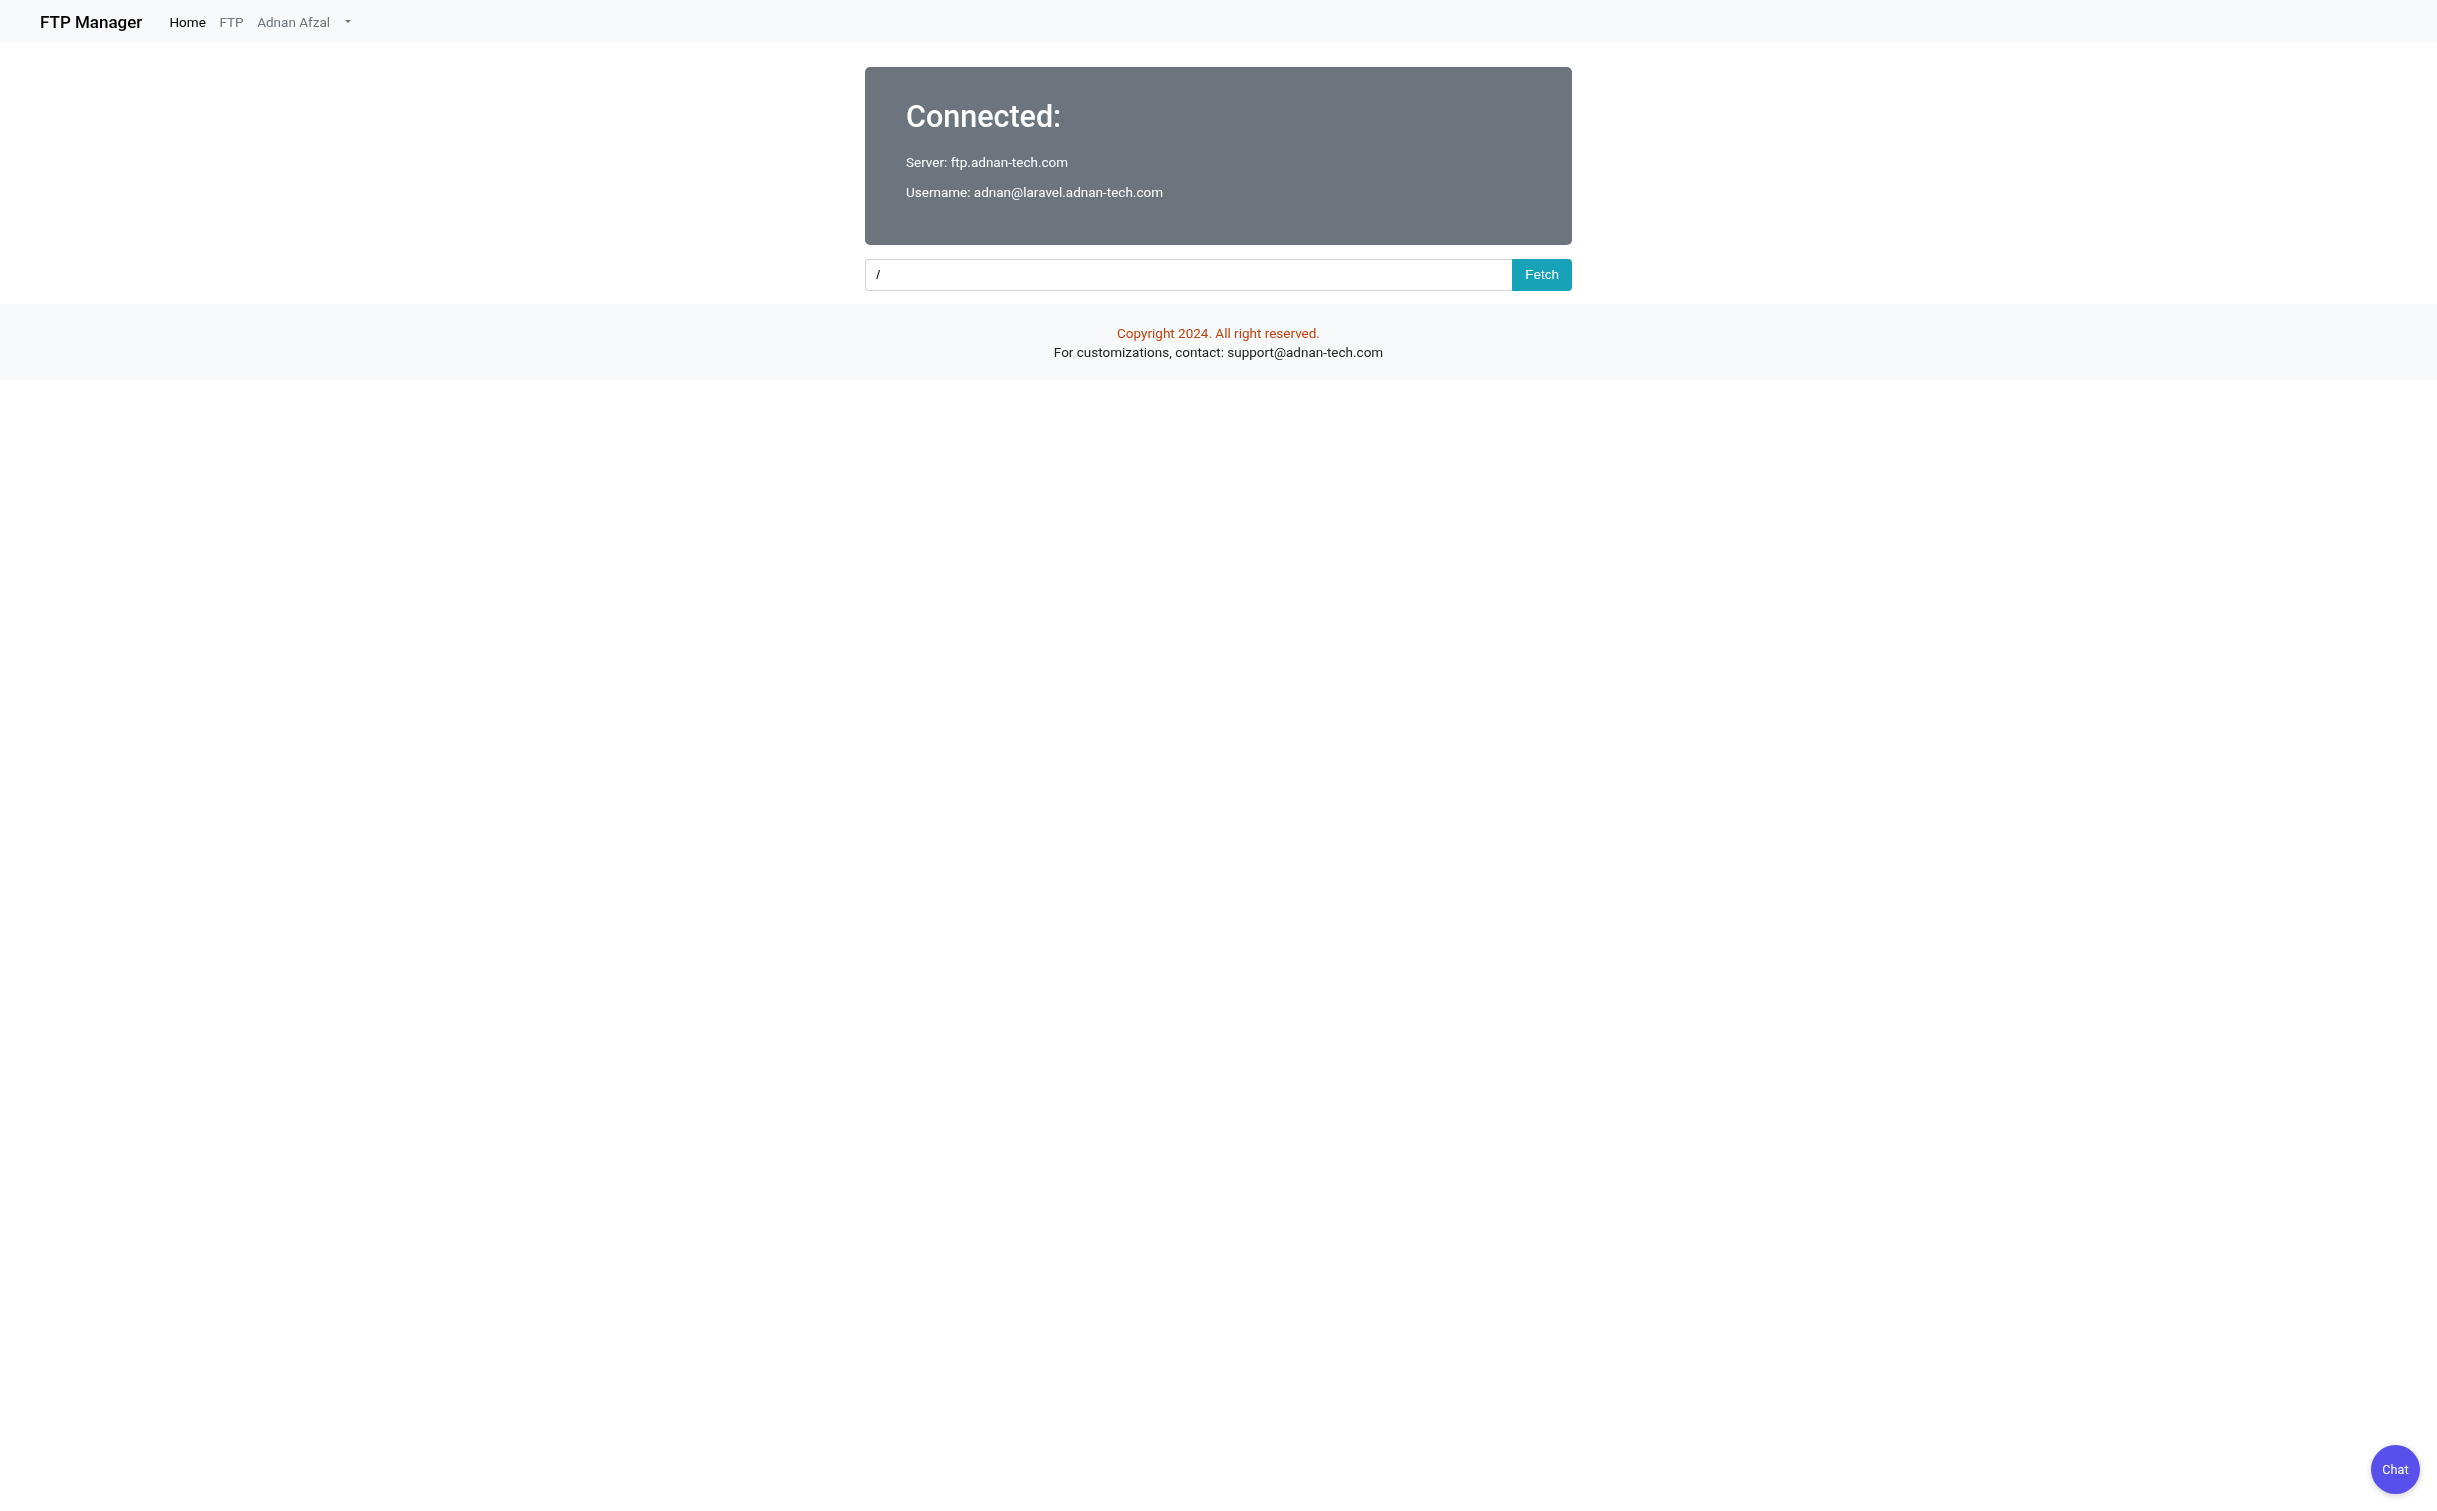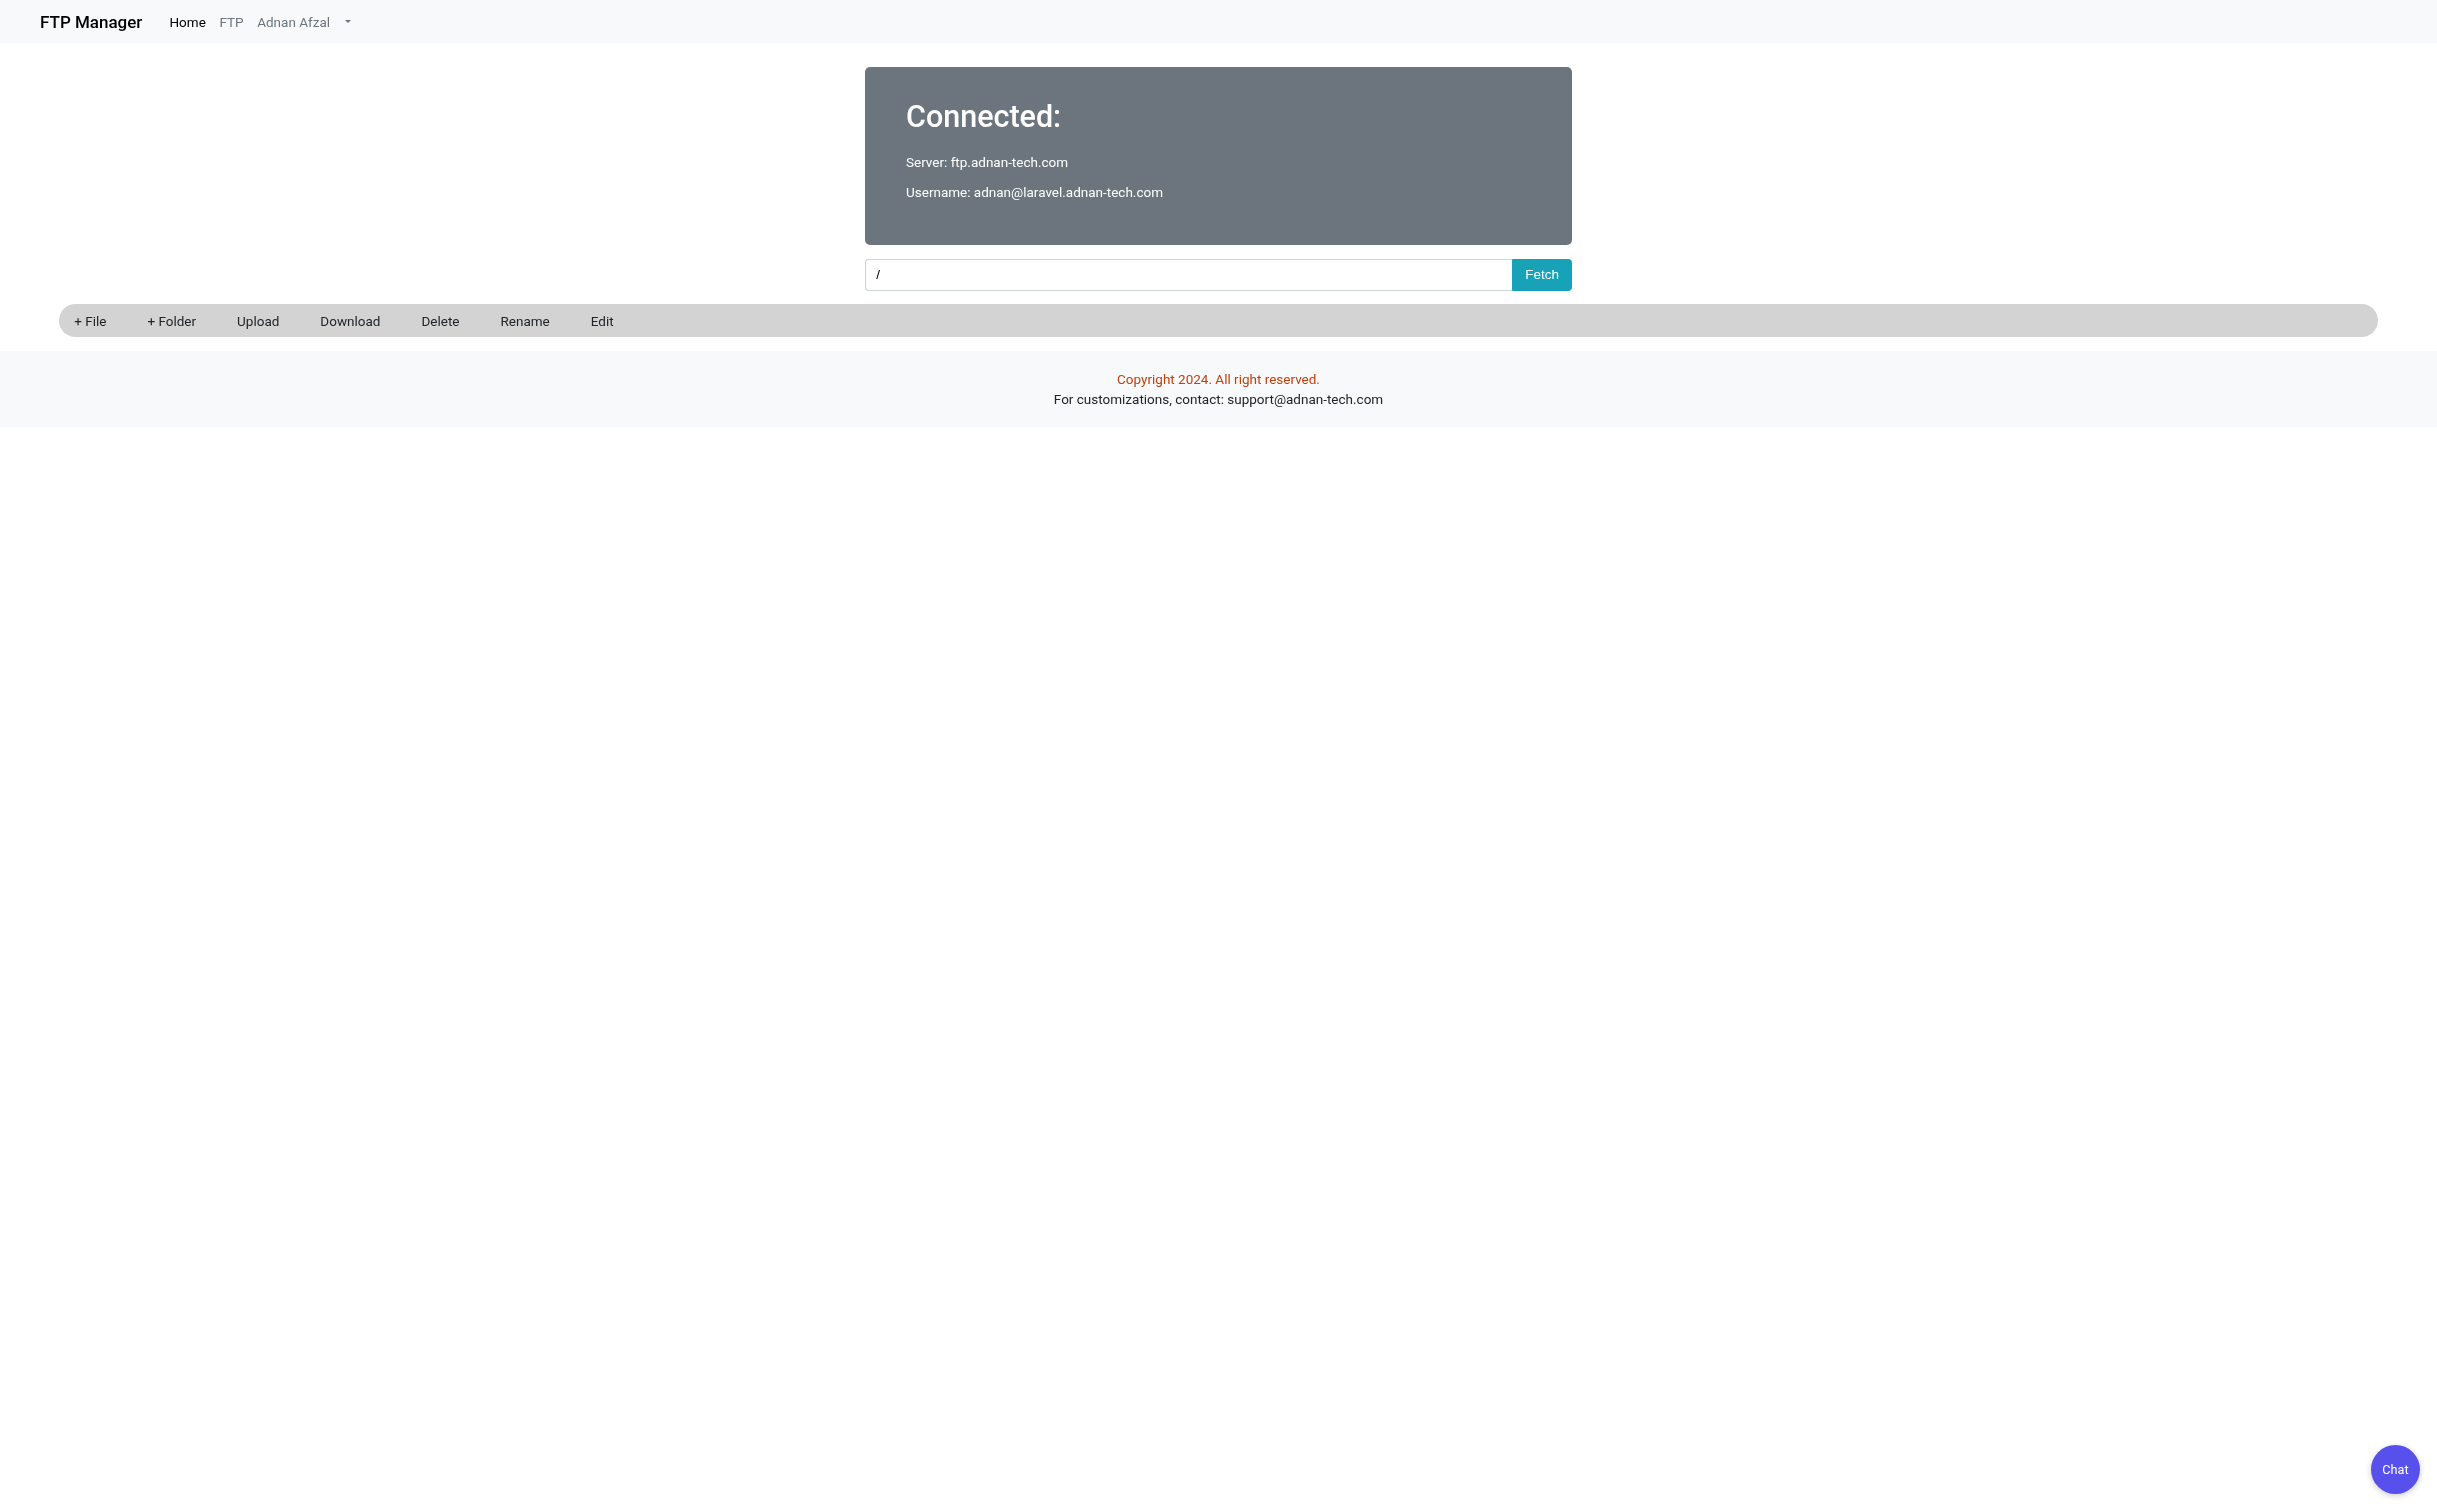--- a/index.html
+++ b/index.html
@@ -187,29 +187,20 @@
     <h1>Connected:</h1>
     <p>Server: ftp.adnan-tech.com</p>
     <p>Username: adnan@laravel.adnan-tech.com</p>
   </div>
 
   <div class="path-row">
     <input type="text" class="path-input" value="/" style="">
     <button class="fetch-btn">Fetch</button>
   </div>
 
-  <div class="toolbar">
-    <span class="toolbar-item">+ File</span>
-    <span class="toolbar-item">+ Folder</span>
-    <span class="toolbar-item">Upload</span>
-    <span class="toolbar-item">Download</span>
-    <span class="toolbar-item">Delete</span>
-    <span class="toolbar-item">Rename</span>
-    <span class="toolbar-item">Edit</span>
-  </div>
 
 </div>
 
 <footer class="footer">
   <p class="footer-copyright">Copyright 2024. All right reserved.</p>
   <p class="footer-contact">For customizations, contact: support@adnan-tech.com</p>
 </footer>
 
 <div class="chat-button">Chat</div>
 

